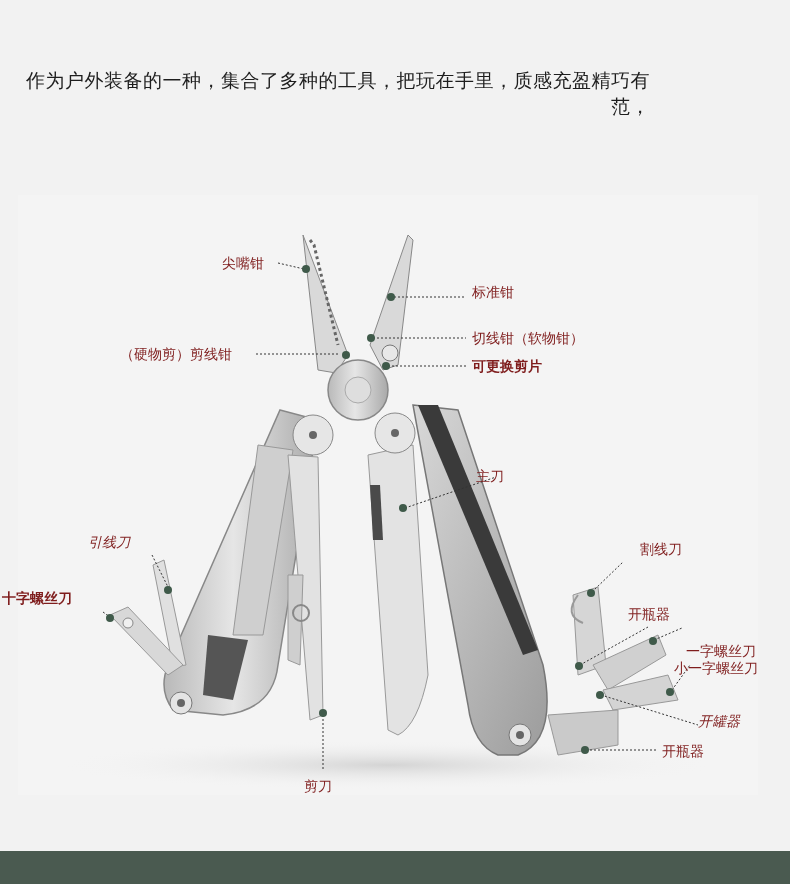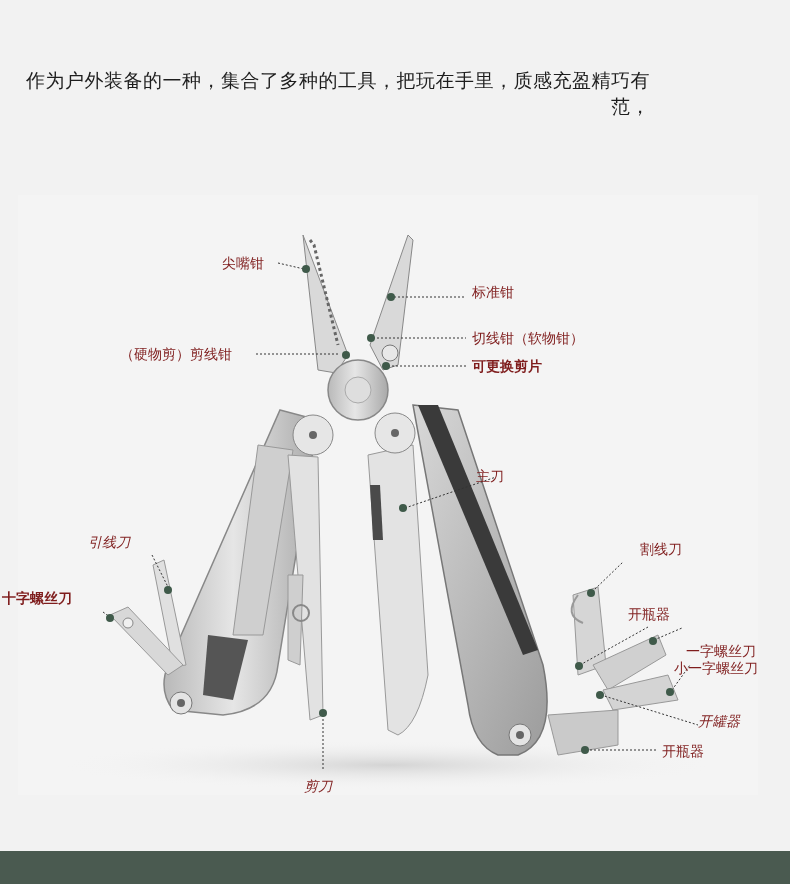--- a/index.html
+++ b/index.html
@@ -153,21 +153,21 @@
   </svg>
 
   <div class="label" style="left:204px; top:59px;">尖嘴钳</div>
   <div class="label" style="left:454px; top:88px;">标准钳</div>
   <div class="label" style="left:454px; top:134px;">切线钳（软物钳）</div>
   <div class="label" style="left:454px; top:162px;font-weight:bold;">可更换剪片</div>
   <div class="label" style="left:102px; top:150px;">（硬物剪）剪线钳</div>
   <div class="label" style="left:458px; top:272px;">主刀</div>
   <div class="label" style="left:70px; top:338px;font-style:italic;">引线刀</div>
   <div class="label" style="left:-16px; top:394px;font-weight:bold;">十字螺丝刀</div>
-  <div class="label" style="left:286px; top:582px;font-style:italic;">剪刀</div>
+  <div class="label" style="left:286px; top:582px;">剪刀</div>
   <div class="label" style="left:622px; top:345px;text-align:center;">割线刀</div>
   <div class="label" style="left:610px; top:410px;">开瓶器</div>
   <div class="label" style="left:668px; top:447px;">一字螺丝刀</div>
   <div class="label" style="left:656px; top:464px;">小一字螺丝刀</div>
   <div class="label" style="left:680px; top:517px;font-style:italic;">开罐器</div>
   <div class="label" style="left:644px; top:547px;">开瓶器</div>
 </div>
 
 <div class="bottom-bar"></div>
 

